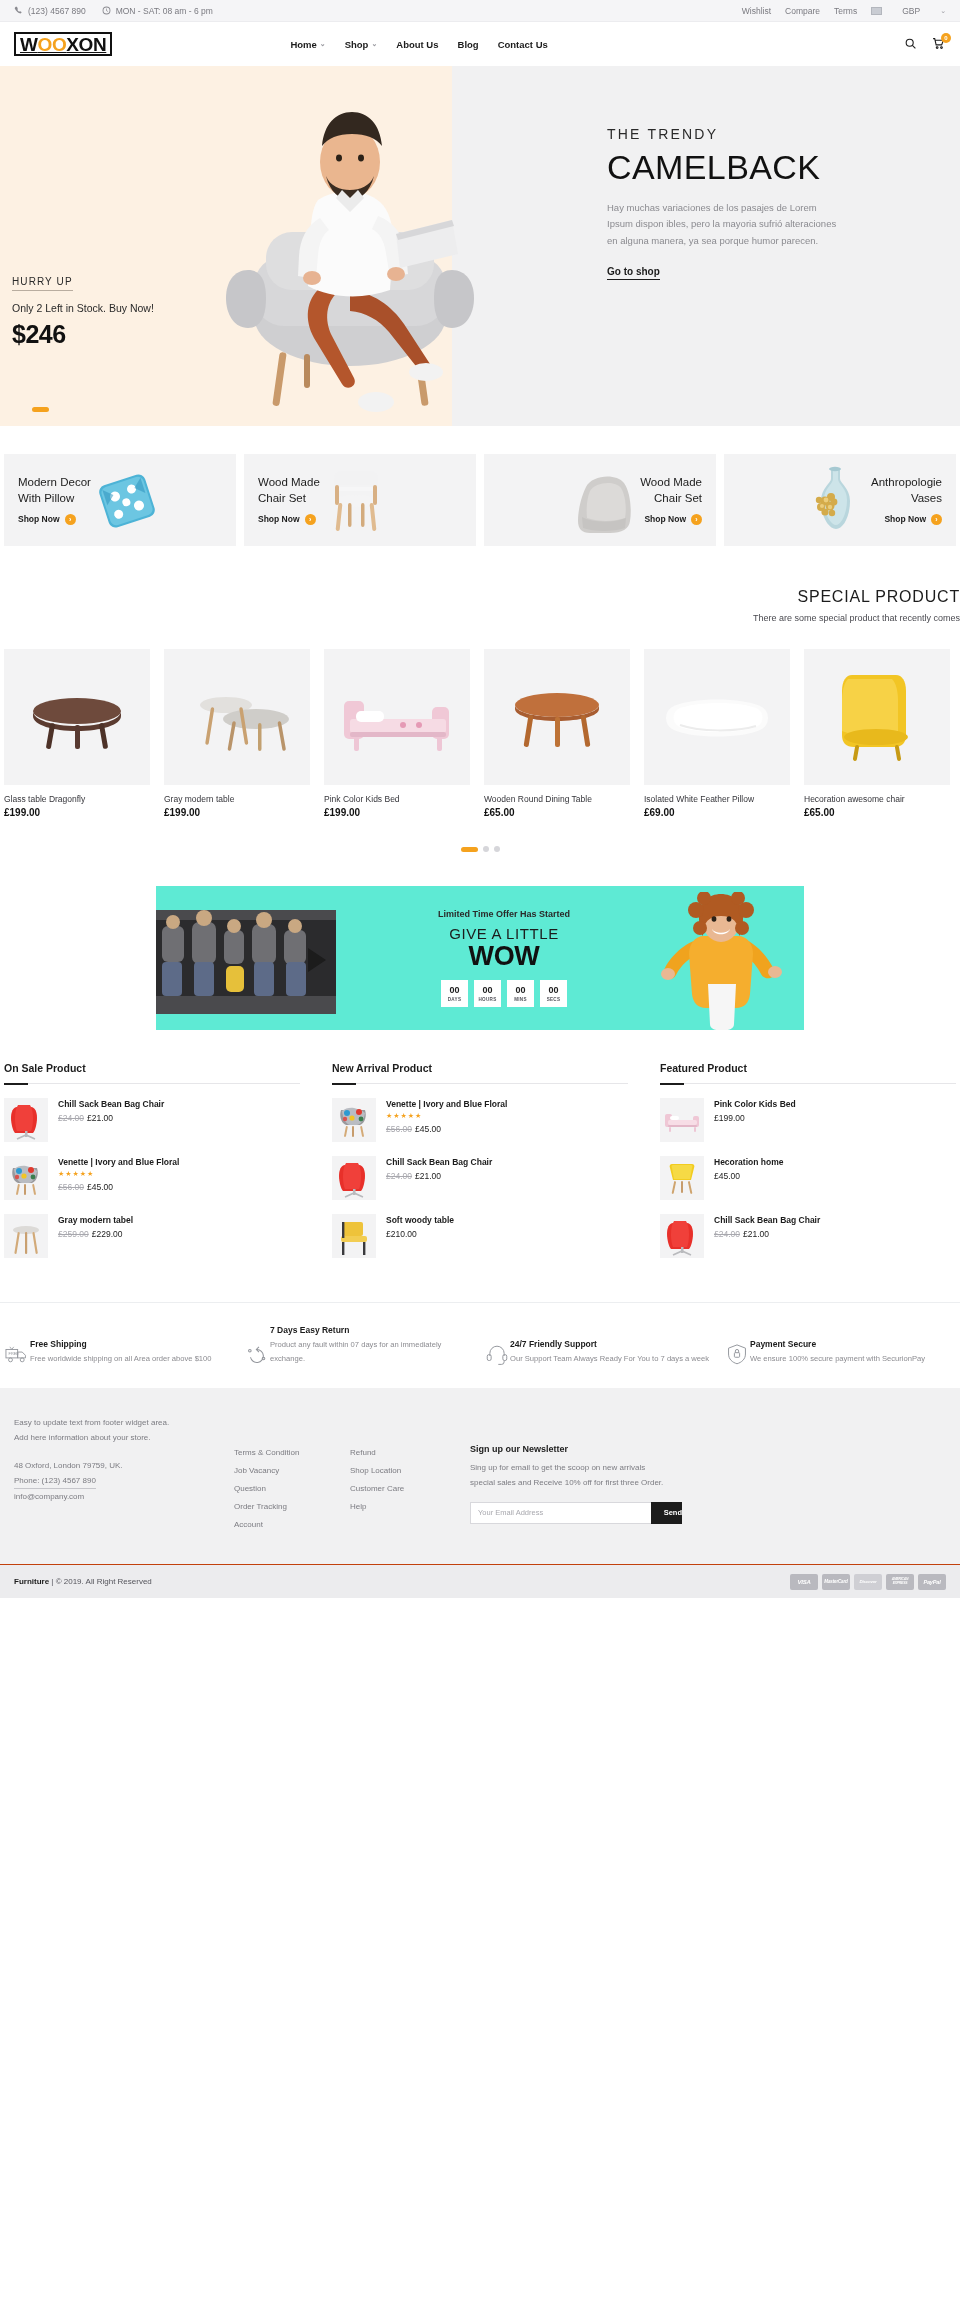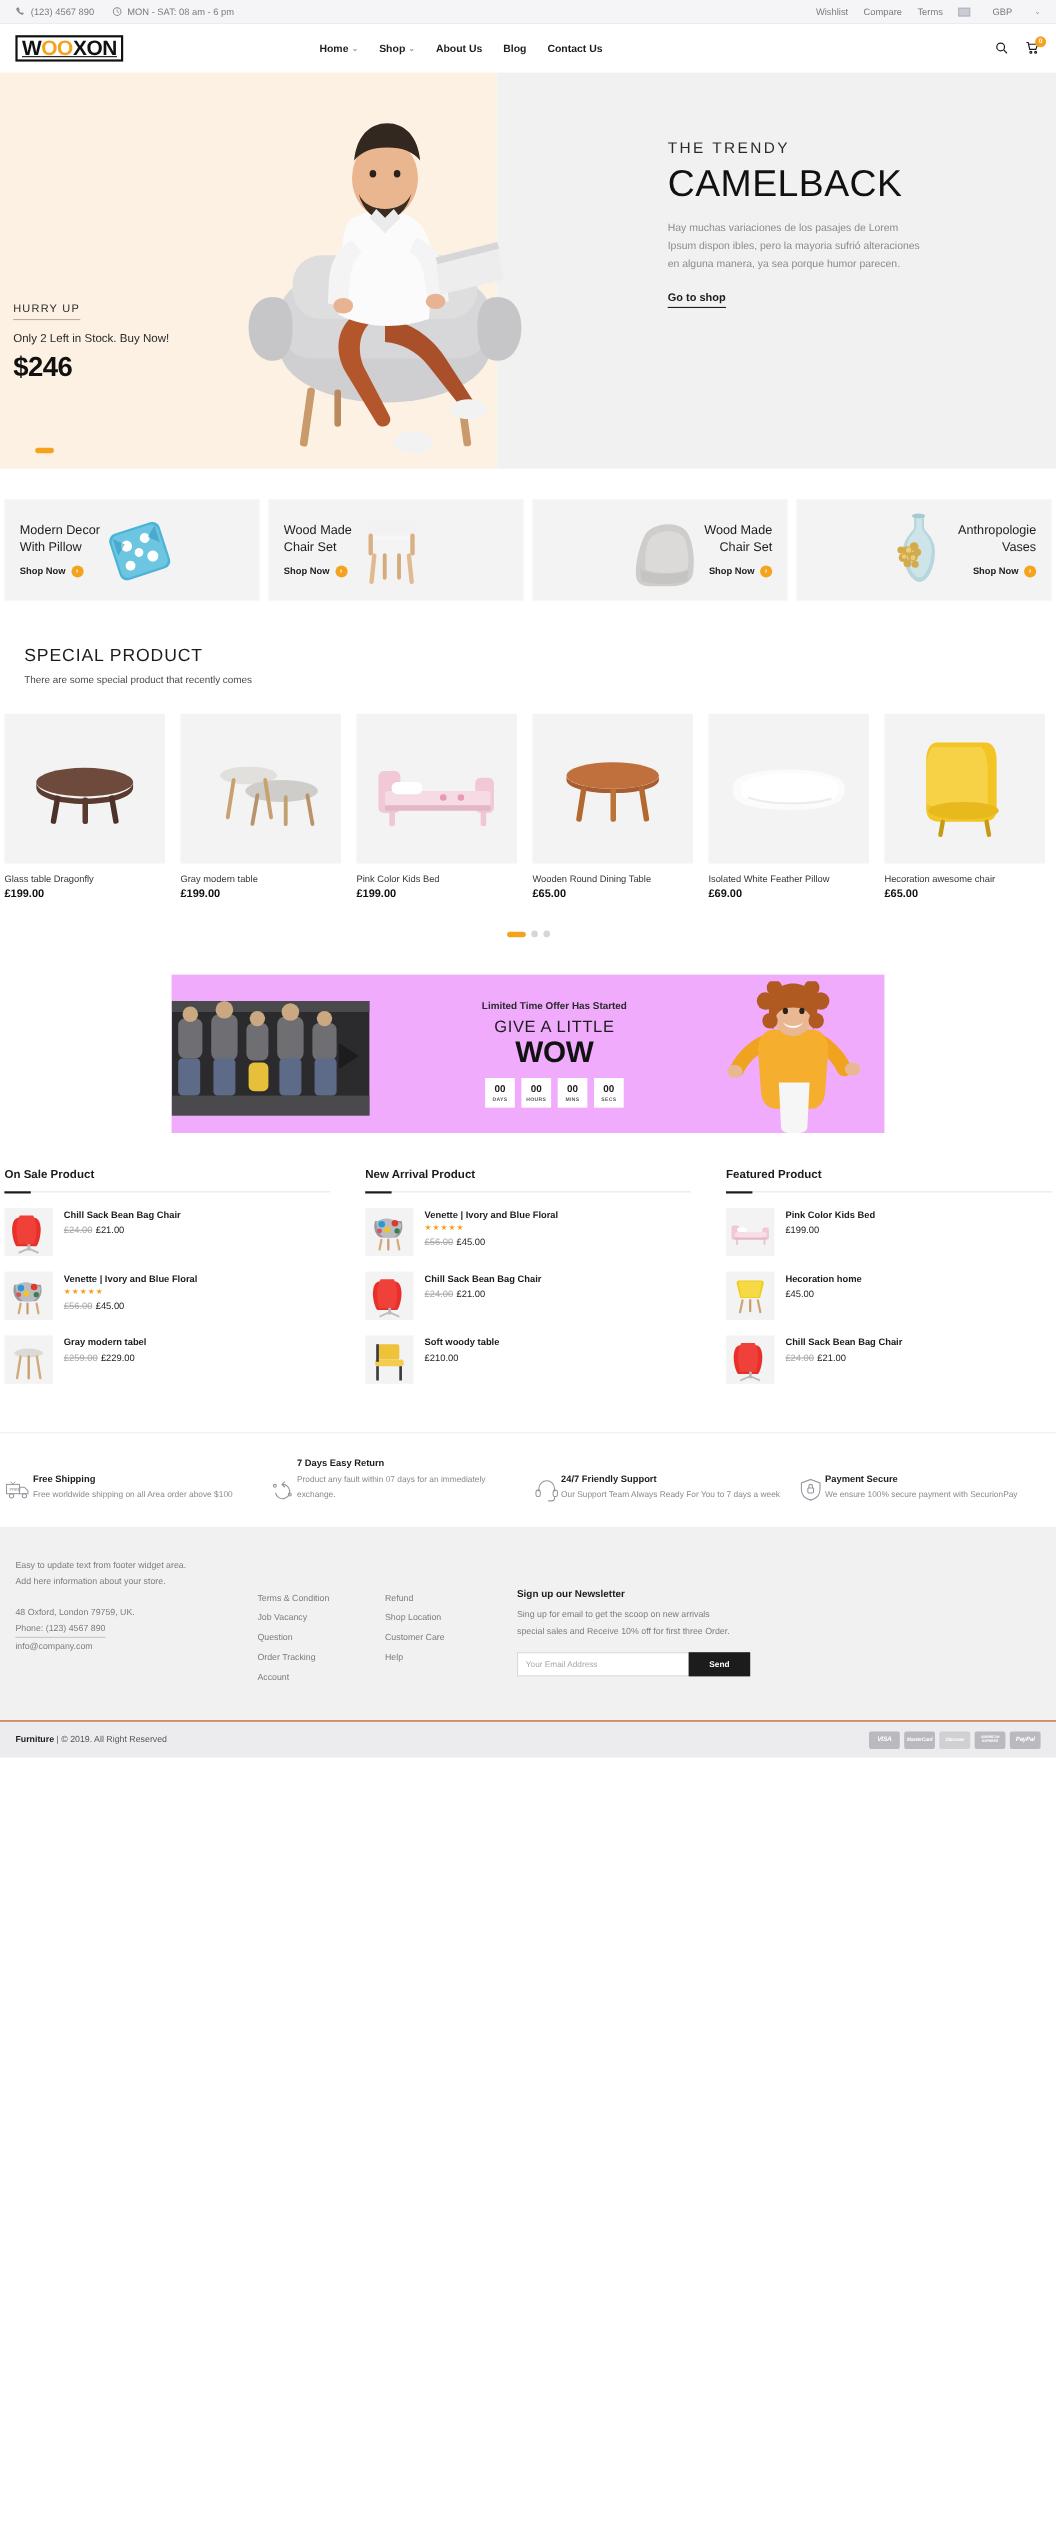--- a/index.html
+++ b/index.html
@@ -112,37 +112,37 @@
   .cat-shop { display: flex; align-items: center; gap: 5px; margin-top: 7px; font-size: 8.5px; font-weight: 600; color: #1c1c1c; }
   .cat.right-text .cat-shop { justify-content: flex-end; }
   .arrow-circ {
     width: 11px; height: 11px; border-radius: 50%; background: #f5a21e;
     display: inline-flex; align-items: center; justify-content: center;
     color: #fff; font-size: 7px; line-height: 1;
   }
   .cat-img { width: 72px; height: 78px; position: relative; flex-shrink: 0; }
 
   
-  .sec-head { text-align: left; padding: 42px 0 0 0; margin-left: 22px; }
+  .sec-head { text-align: right; padding: 42px 0 0 0; margin-left: 22px; }
   .sec-title { font-size: 16px; letter-spacing: 0.8px; font-weight: 400; color: #1c1c1c; }
   .sec-sub { font-size: 9px; color: #4a4a50; margin-top: 7px; }
 
   
   .prod-row { display: flex; gap: 14px; padding: 26px 4px 0 4px; }
   .prod { width: 146px; }
   .prod-thumb { height: 136px; background: #f3f3f4; position: relative; overflow: hidden; }
   .prod-name { font-size: 8.5px; color: #35353a; margin-top: 9px; white-space: nowrap; }
   .prod-price { font-size: 10px; font-weight: 700; color: #111; margin-top: 3px; }
   .carousel-dots { display: flex; justify-content: center; align-items: center; gap: 5px; margin-top: 28px; }
   .cdot { width: 6px; height: 6px; border-radius: 50%; background: #d6d6da; }
   .cdot.active { width: 17px; height: 5px; border-radius: 3px; background: #f5a21e; }
 
   
   .wow-wrap { padding: 34px 0 0 0; display: flex; justify-content: center; }
-  .wow { width: 648px; height: 144px; background: #f0abfc; position: relative; overflow: hidden; display: flex; align-items: center; justify-content: center; padding-left: 48px; }
+  .wow { width: 648px; height: 144px; background: #5eead4; position: relative; overflow: hidden; display: flex; align-items: center; justify-content: center; padding-left: 48px; }
   .wow-center { text-align: center; position: relative; z-index: 3; }
   .wow-kicker { font-size: 9px; font-weight: 600; color: #2a2a2a; }
   .wow-l1 { font-size: 15px; letter-spacing: 0.6px; color: #1c1c1c; margin-top: 6px; }
   .wow-l2 { font-size: 27px; font-weight: 700; letter-spacing: -0.3px; color: #111; line-height: 1.05; }
   .cdown { display: flex; gap: 6px; justify-content: center; margin-top: 10px; }
   .cbox { width: 27px; height: 27px; background: #fff; display: flex; flex-direction: column; align-items: center; justify-content: center; }
   .cnum { font-size: 9px; font-weight: 700; color: #1c1c1c; line-height: 1; }
   .clbl { font-size: 4.6px; font-weight: 700; letter-spacing: 0.3px; color: #55555c; margin-top: 2px; }
   .wow-left-art { position: absolute; left: 0; top: 14px; width: 180px; height: 120px; z-index: 2; }
   .wow-right-art { position: absolute; right: 8px; top: 6px; width: 150px; height: 138px; z-index: 2; }
@@ -181,23 +181,24 @@
   .fnews-title { font-size: 9px; font-weight: 700; color: #1c1c1c; }
   .fnews-desc { font-size: 8px; color: #7c7c82; line-height: 1.85; margin-top: 7px; width: 200px; }
   .nform { display: flex; margin-top: 11px; width: 212px; height: 22px; }
   .nform input {
     flex: 1; border: 1px solid #d8d8dc; border-right: none; background: #fff;
     font-size: 7.5px; padding: 0 7px; color: #1c1c1c; outline: none;
     font-family: "Liberation Sans", sans-serif;
   }
   .nform input::placeholder { color: #a9a9af; }
   .nform button {
-    width: 56px; background: #1c1c1c; color: #fff; border: none;
+    width: 31px; background: #1c1c1c; color: #fff; border: none;
     font-size: 7.5px; font-weight: 700; cursor: pointer;
     font-family: "Liberation Sans", sans-serif;
+    text-align: right;
   }
 
   .footbar { background: #ececee; border-top: 1px solid #c2410c; height: 34px; display: flex; align-items: center; padding: 0 14px; }
   .copy { font-size: 8px; color: #55555c; }
   .copy b { font-weight: 700; color: #1c1c1c; }
   .pays { margin-left: auto; display: flex; gap: 4px; align-items: center; }
   .pay { height: 16px; width: 28px; background: #b9b9bf; border-radius: 2px; display: flex; align-items: center; justify-content: center; color: #fff; font-size: 6px; font-weight: 800; letter-spacing: -0.2px; font-style: italic; }
 </style>
 </head>
 <body>

